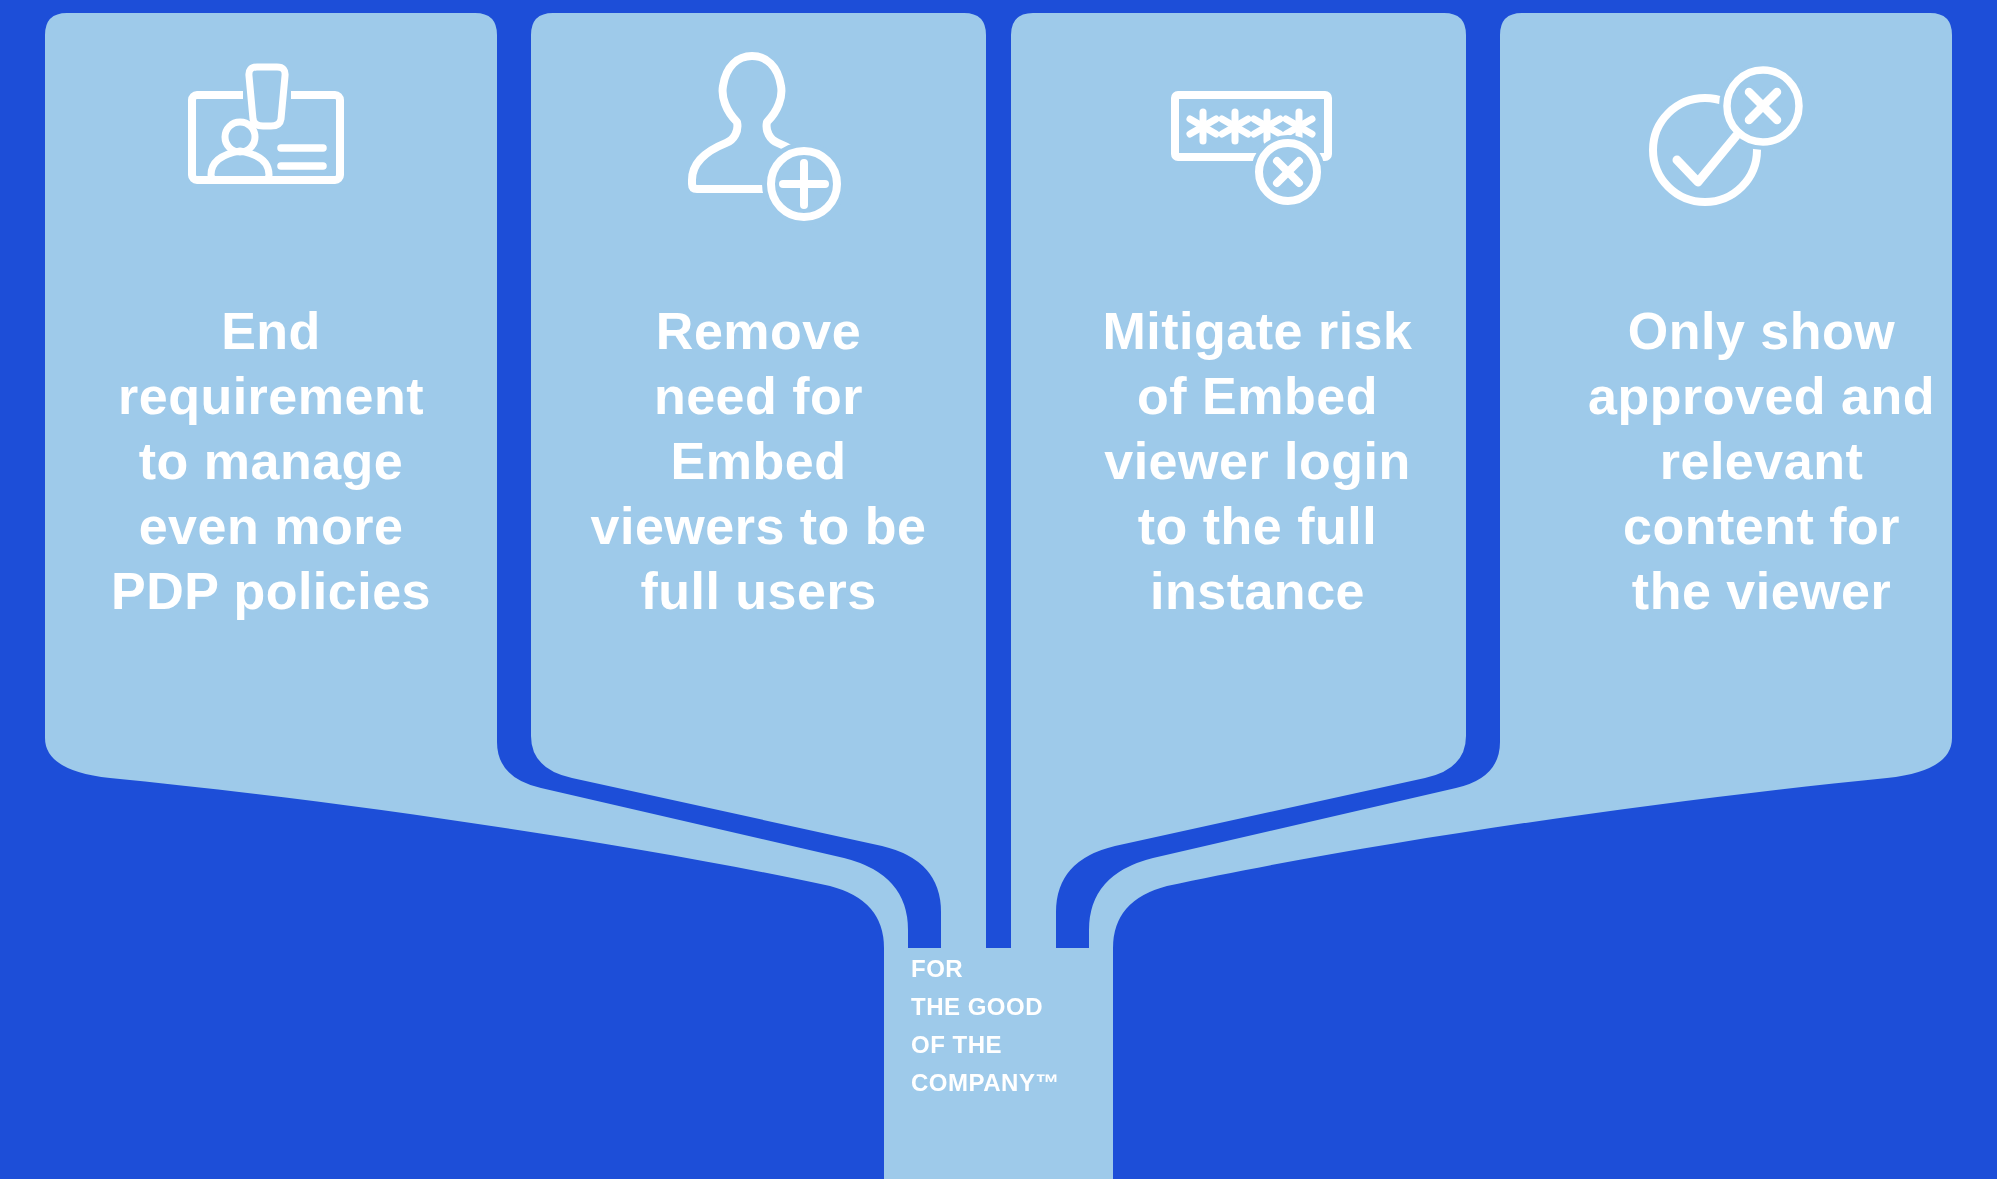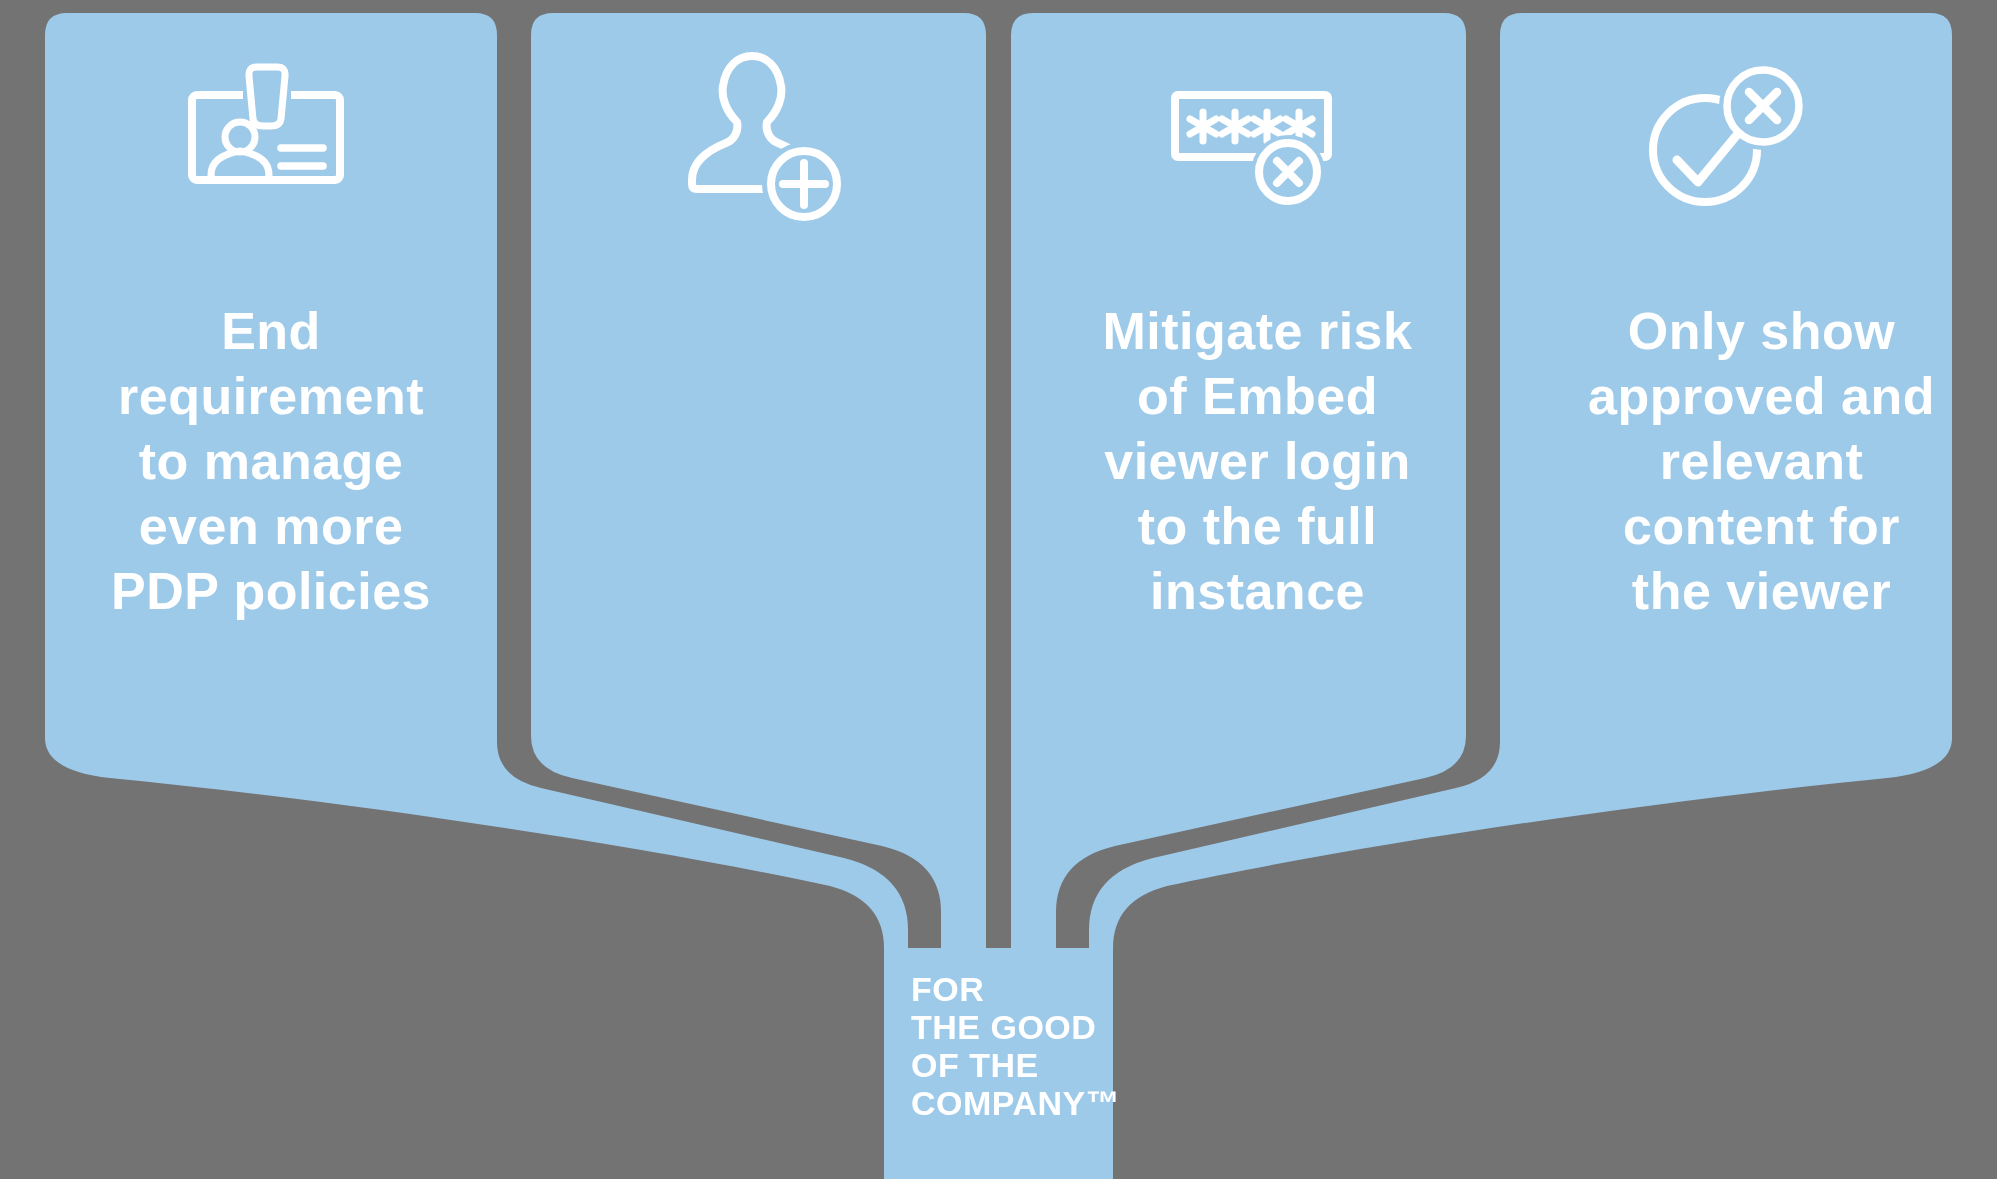--- a/index.html
+++ b/index.html
@@ -1,20 +1,20 @@
 <!DOCTYPE html>
 <html><head>
 <meta charset="utf-8">
 <style>
   html, body { margin: 0; padding: 0; background: #ffffff; }
   .stage {
     position: relative;
     width: 1997px;
     height: 1179px;
-    background: #737373;
+    background: #1d4ed8;
     font-family: "Liberation Sans", "DejaVu Sans", sans-serif;
     overflow: hidden;
   }
   .shapes {
     position: absolute;
     inset: 0;
     width: 1997px;
     height: 1179px;
     display: block;
   }
@@ -30,25 +30,25 @@
     white-space: pre-line;
     pointer-events: none;
   }
   .card-text.c1 { left: 45px;   width: 452px; }
   .card-text.c2 { left: 531px;  width: 455px; }
   .card-text.c3 { left: 1030px; width: 455px; }
   .card-text.c4 { left: 1500px; width: 523px; }
   .footer-text {
     position: absolute;
     left: 911px;
-    top: 970px;
+    top: 950px;
     width: 210px;
     color: #ffffff;
     font-weight: 700;
-    font-size: 34px;
+    font-size: 24px;
     line-height: 38px;
     letter-spacing: 0.5px;
     white-space: pre-line;
     pointer-events: none;
   }
 </style>
 </head>
 <body>
 
 <div class="stage">
@@ -172,20 +172,25 @@
 
       <path d="M 1677,160 L 1698,182 L 1736,136" stroke-width="9"></path>
     </g>
   </svg>
 
   <div class="card-text c1">End
 requirement
 to manage
 even more
 PDP policies</div>
+  <div class="card-text c2">Remove
+need for
+Embed
+viewers to be
+full users</div>
   <div class="card-text c3">Mitigate risk
 of Embed
 viewer login
 to the full
 instance</div>
   <div class="card-text c4">Only show
 approved and
 relevant
 content for
 the viewer</div>

